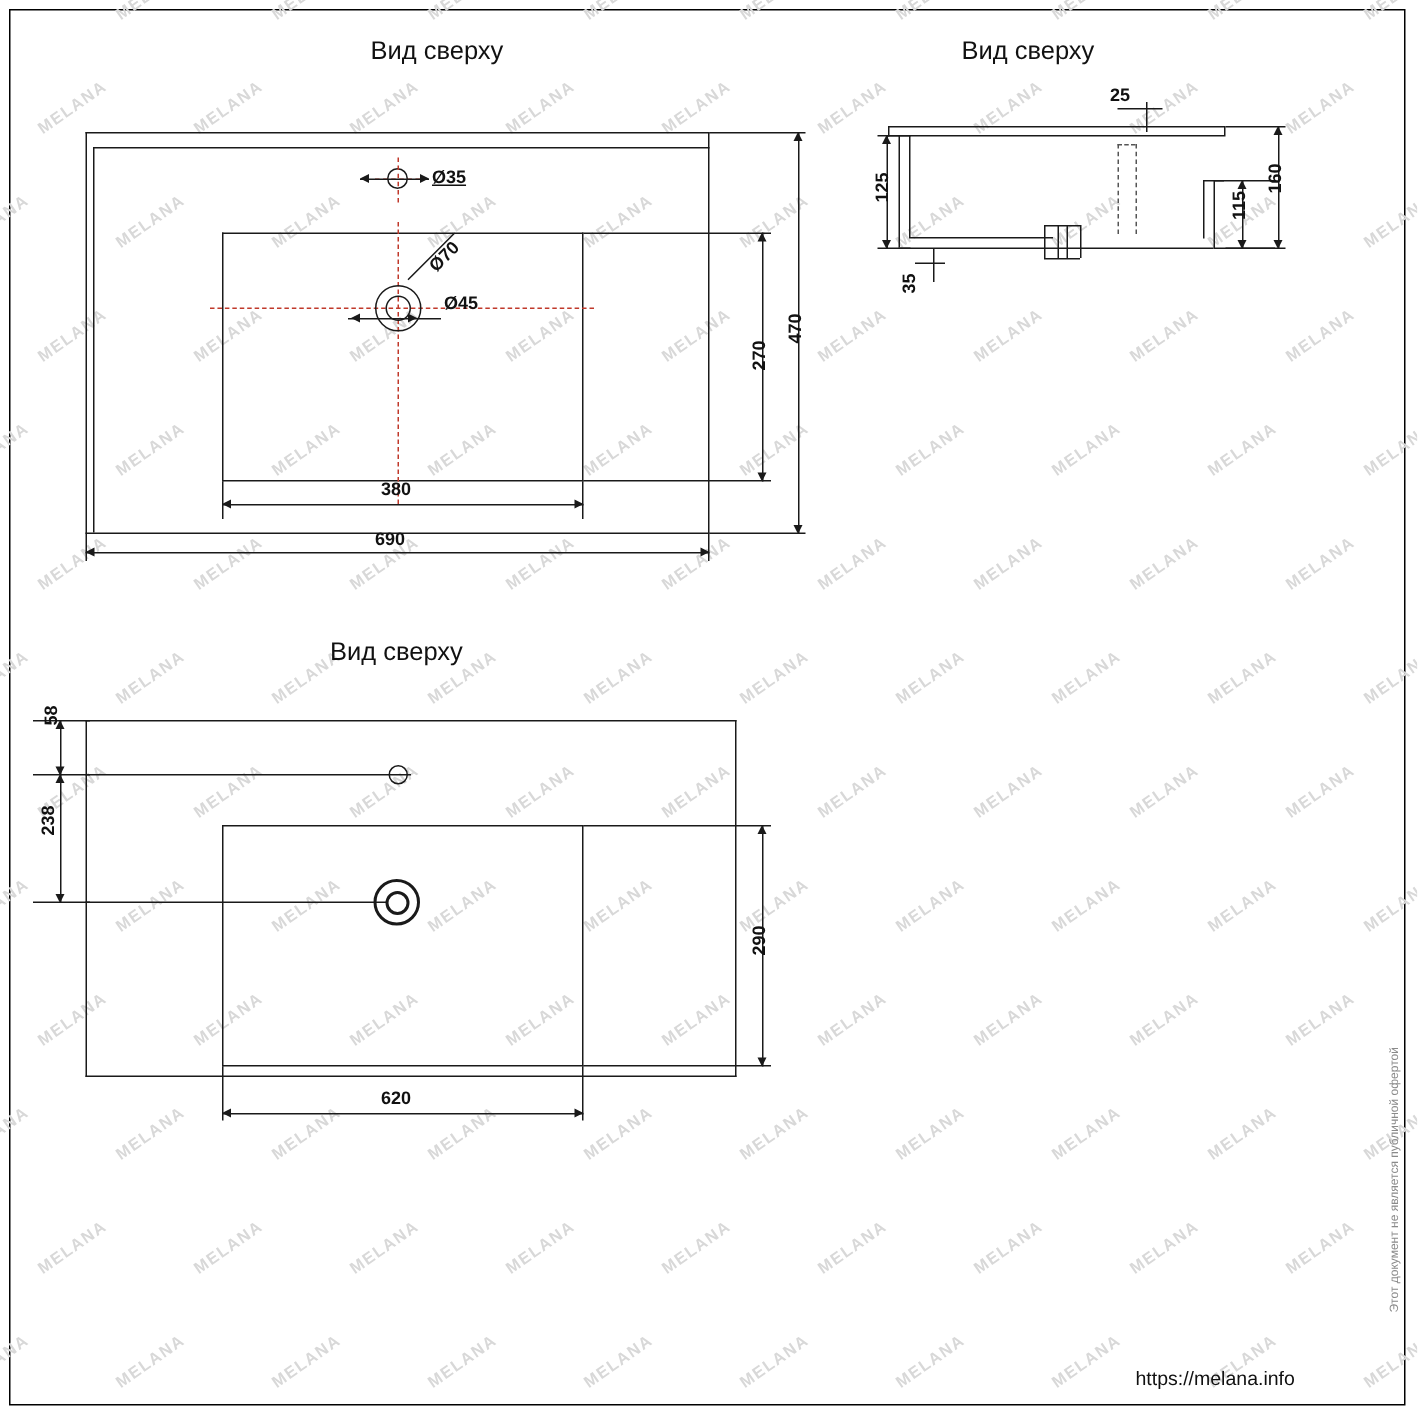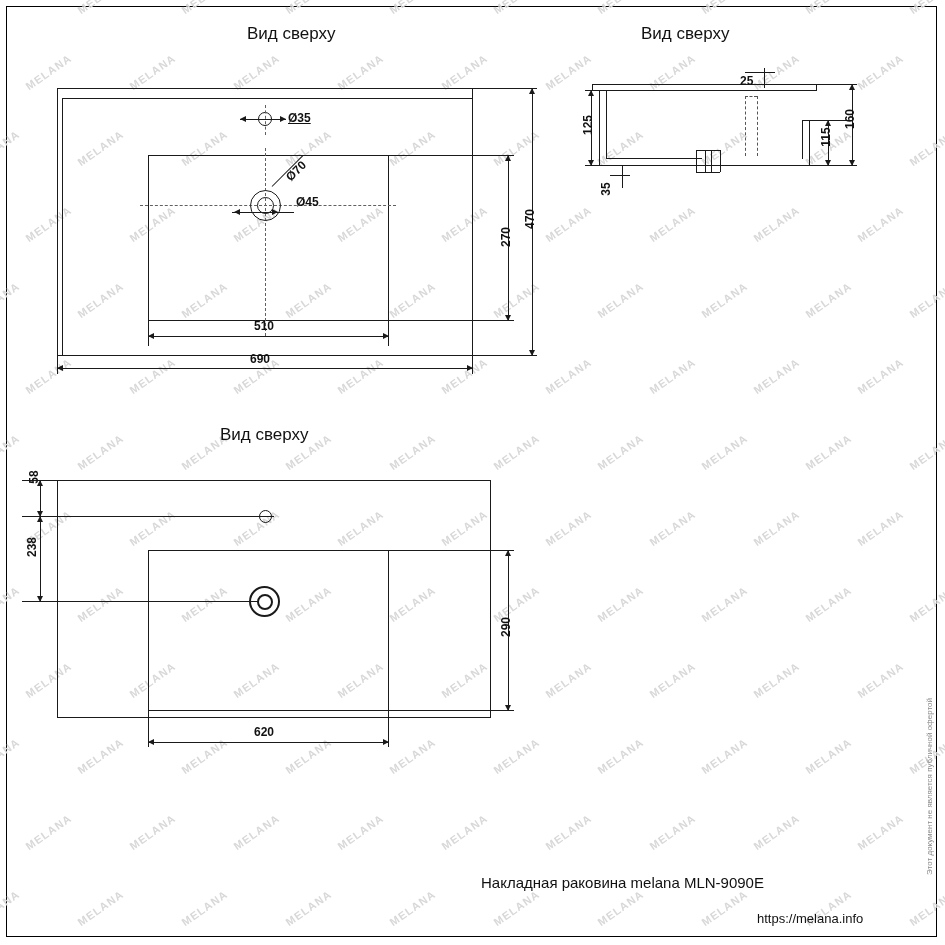--- a/index.html
+++ b/index.html
@@ -333,21 +333,21 @@
   <div class="arrow-d" style="left:529px; top:350px;"></div>
   <div class="ln lnh" style="left:473px; top:88px; width:64px;"></div>
   <div class="ln lnh" style="left:473px; top:355px; width:64px;"></div>
   <div class="dim-v" style="left:520px; top:212px;">470</div>
 
   <div class="ln lnh" style="left:148px; top:336px; width:241px;"></div>
   <div class="arrow-l" style="left:148px; top:333px;"></div>
   <div class="arrow-r" style="left:383px; top:333px;"></div>
   <div class="ln lnv" style="left:148px; top:321px; height:25px;"></div>
   <div class="ln lnv" style="left:388px; top:321px; height:25px;"></div>
-  <div class="dim" style="left:254px; top:319px;">510</div>
+  <div class="dim" style="left:254px; top:319px;">380</div>
 
   <div class="ln lnh" style="left:57px; top:368px; width:416px;"></div>
   <div class="arrow-l" style="left:57px; top:365px;"></div>
   <div class="arrow-r" style="left:467px; top:365px;"></div>
   <div class="ln lnv" style="left:57px; top:356px; height:18px;"></div>
   <div class="ln lnv" style="left:472px; top:356px; height:18px;"></div>
   <div class="dim" style="left:250px; top:352px;">690</div>
 
   <div class="view-title" style="left:641px; top:24px;">Вид сверху</div>
 
@@ -370,21 +370,21 @@
   <div class="ln lnh" style="left:696px; top:172px; width:24px;"></div>
   <div class="ln lnv" style="left:705px; top:150px; height:22px;"></div>
   <div class="ln lnv" style="left:711px; top:150px; height:22px;"></div>
 
   <div class="dash-v-blk" style="left:745px; top:96px; height:60px;"></div>
   <div class="dash-v-blk" style="left:757px; top:96px; height:60px;"></div>
   <div class="dash-h-blk" style="left:745px; top:96px; width:12px;"></div>
 
   <div class="ln lnv" style="left:764px; top:68px; height:20px;"></div>
   <div class="ln lnh" style="left:745px; top:72px; width:30px;"></div>
-  <div class="dim" style="left:740px; top:74px;">25</div>
+  <div class="dim" style="left:740px; top:56px;">25</div>
 
   <div class="ln lnh" style="left:585px; top:90px; width:22px;"></div>
   <div class="ln lnh" style="left:585px; top:165px; width:22px;"></div>
   <div class="ln lnv" style="left:591px; top:90px; height:76px;"></div>
   <div class="arrow-u" style="left:588px; top:90px;"></div>
   <div class="arrow-d" style="left:588px; top:160px;"></div>
   <div class="dim-v" style="left:578px; top:118px;">125</div>
 
   <div class="ln lnv" style="left:622px; top:166px; height:22px;"></div>
   <div class="ln lnh" style="left:610px; top:175px; width:20px;"></div>
@@ -444,17 +444,16 @@
   <div class="ln lnh" style="left:389px; top:710px; width:125px;"></div>
   <div class="dim-v" style="left:496px; top:620px;">290</div>
 
   <div class="ln lnh" style="left:148px; top:742px; width:241px;"></div>
   <div class="arrow-l" style="left:148px; top:739px;"></div>
   <div class="arrow-r" style="left:383px; top:739px;"></div>
   <div class="ln lnv" style="left:148px; top:711px; height:36px;"></div>
   <div class="ln lnv" style="left:388px; top:711px; height:36px;"></div>
   <div class="dim" style="left:254px; top:725px;">620</div>
 
-  <div class="caption" style="left:481px; top:874px;">Накладная раковина melana MLN-9090E</div>
   <div class="url" style="left:757px; top:911px;">https://melana.info</div>
   <div class="sidenote" style="left:925px; top:875px;">Этот документ не является публичной офертой</div>
 
 </div>
 
 </body></html>

